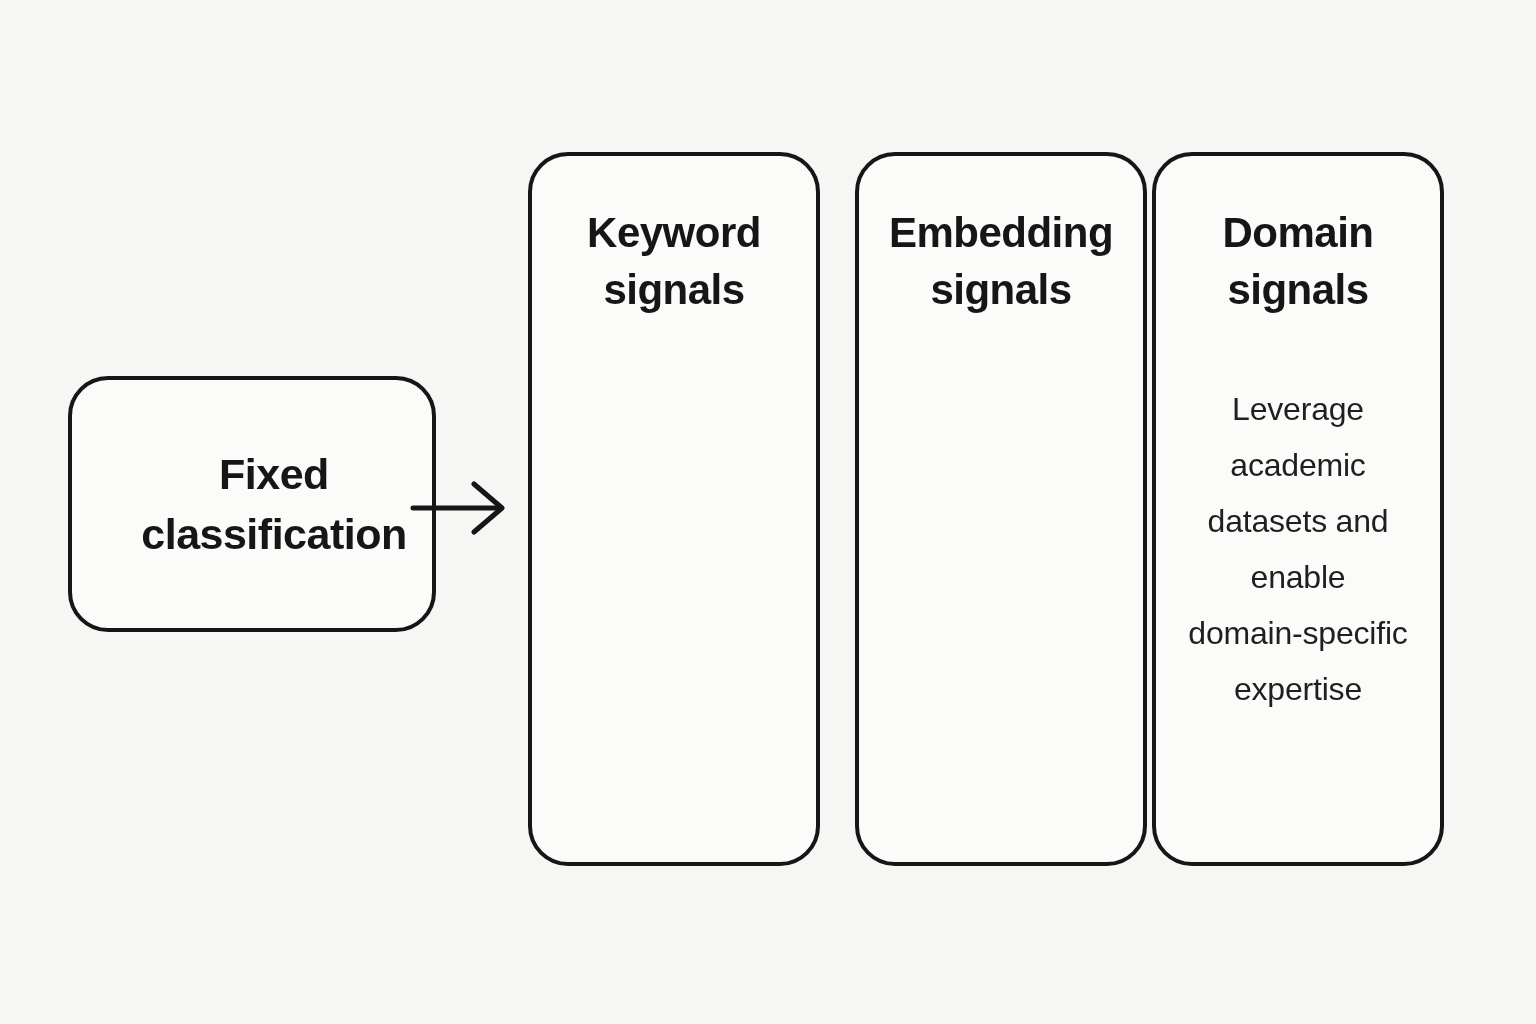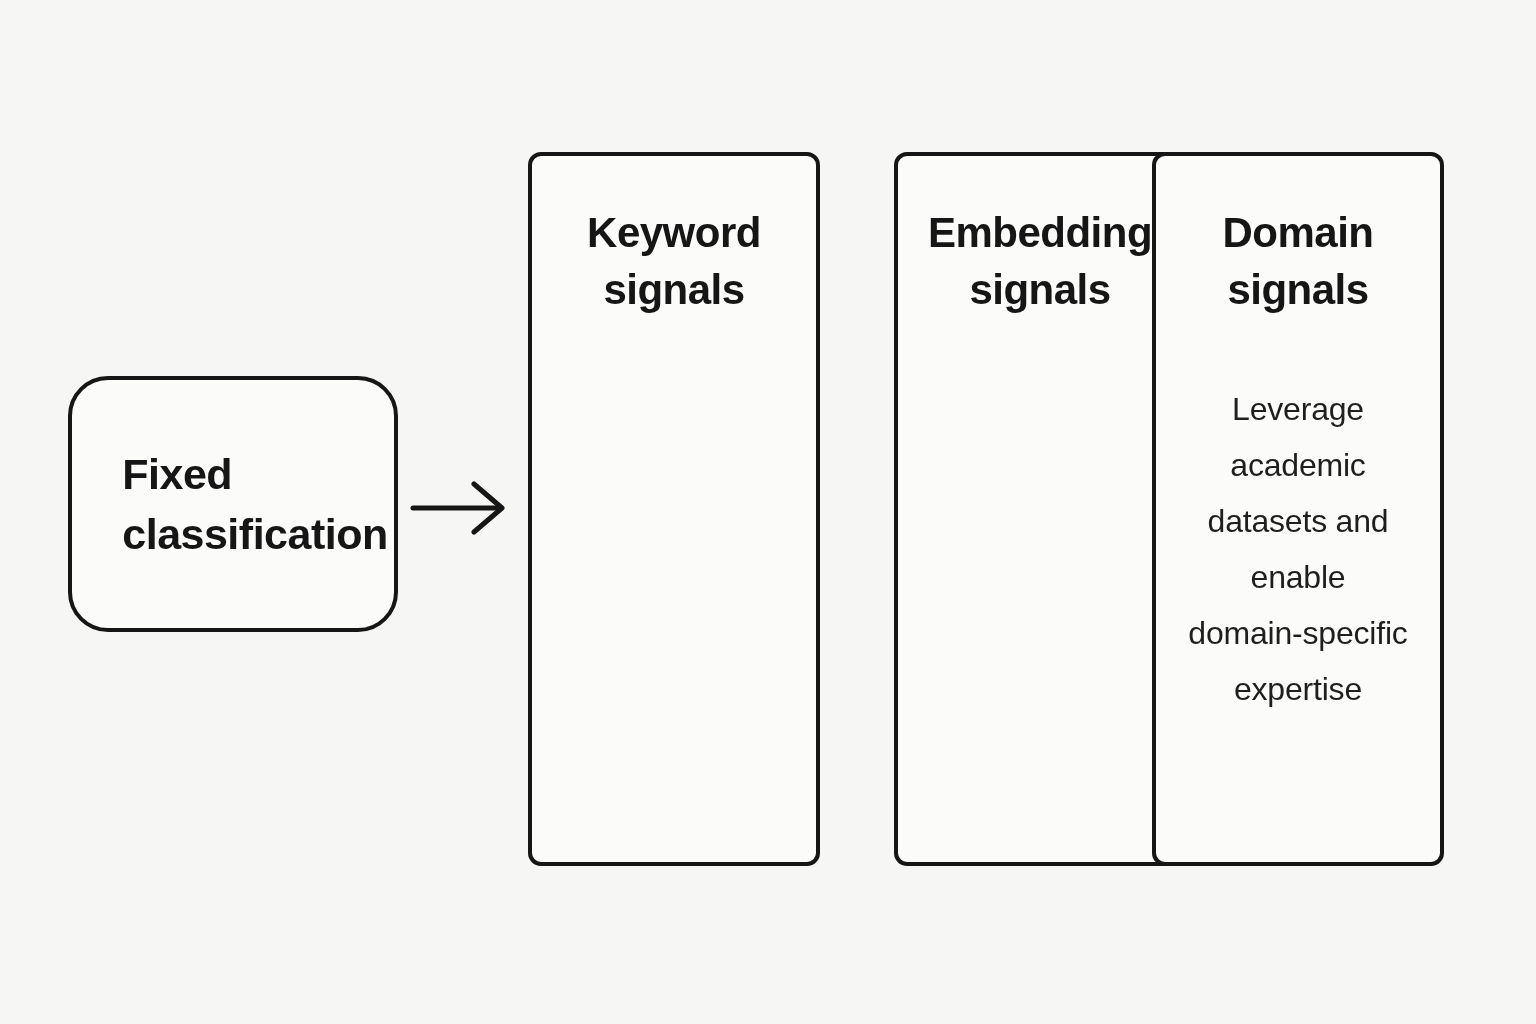--- a/index.html
+++ b/index.html
@@ -22,46 +22,46 @@
     background: var(--bg);
   }
   .box {
     position: absolute;
     background: var(--box-fill);
     border: 4px solid var(--border);
     border-radius: 40px;
   }
   .source-box {
     left: 68px; top: 376px;
-    width: 330px; height: 256px;
+    width: 368px; height: 256px;
     display: flex; align-items: center; justify-content: center;
+    text-align: center;
     padding-left: 44px;
   }
   .source-label {
     font-size: 43px;
     font-weight: bold;
     line-height: 60px;
     color: var(--title-text);
     white-space: pre-line;
     letter-spacing: -0.5px;
   }
   .arrow {
     position: absolute;
     left: 410px; top: 480px;
     width: 96px; height: 56px;
   }
   .column {
     top: 152px;
     width: 292px; height: 714px;
     text-align: center;
     padding: 48px 22px 8px 22px;
-    border-radius: 13px;
   }
   .col-0 { left: 528px; }
-  .col-1 { left: 894px; }
+  .col-1 { left: 855px; }
   .col-2 { left: 1152px; }
   .col-title {
     font-size: 42px;
     font-weight: bold;
     line-height: 57px;
     color: var(--title-text);
     white-space: pre-line;
     letter-spacing: -0.5px;
   }
   .col-body {

